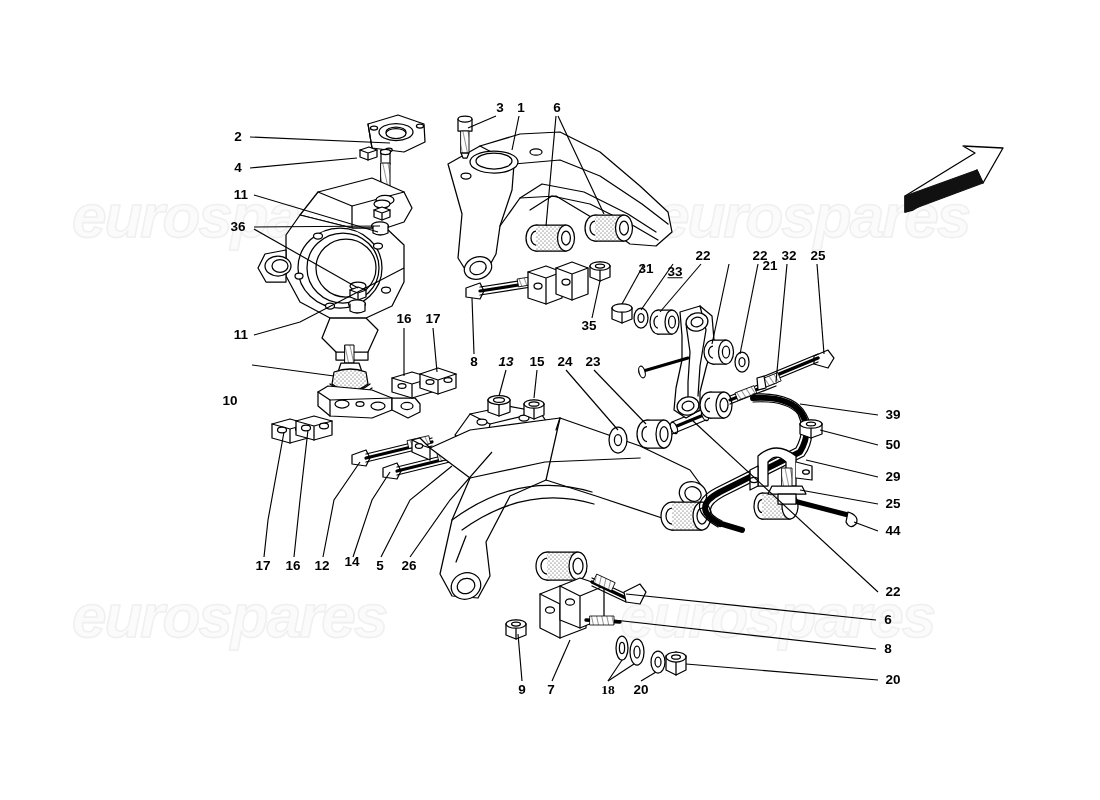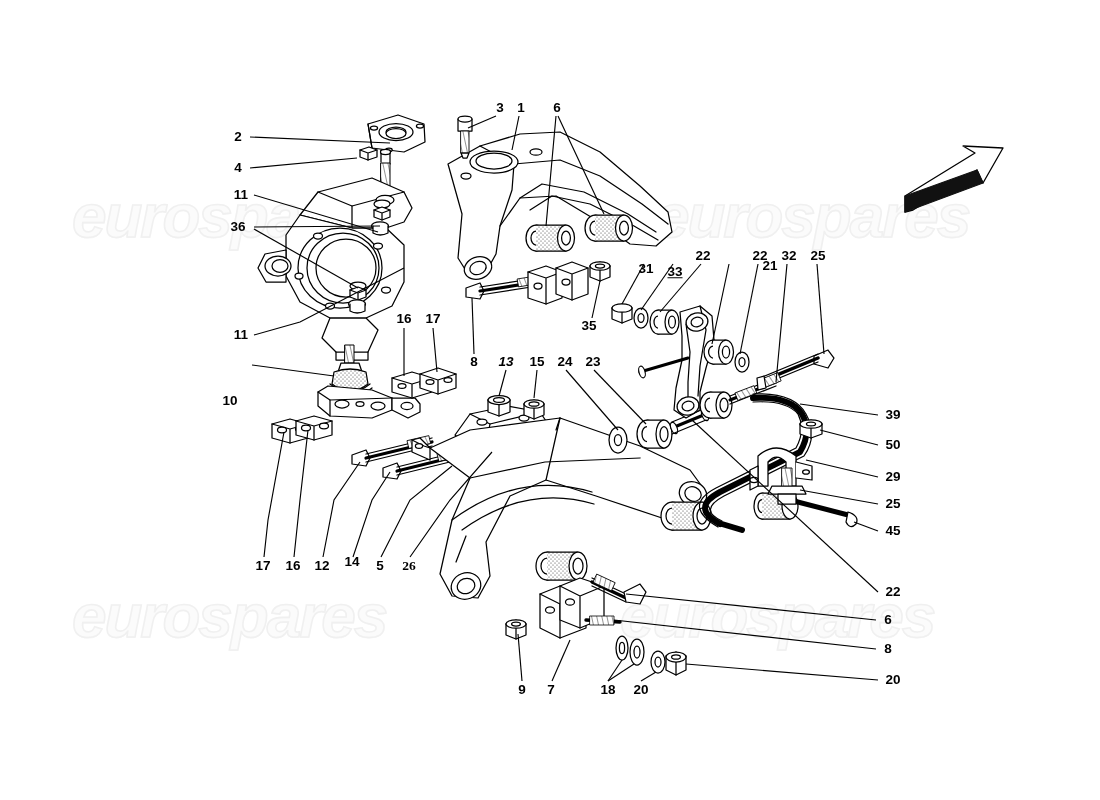--- a/index.html
+++ b/index.html
@@ -505,30 +505,30 @@
       <div class="lbl" style="left: 675px; top: 272px; text-decoration: underline;">33</div>
       <div class="lbl" style="left: 703px; top: 256px;">22</div>
       <div class="lbl" style="left: 770px; top: 256px; margin-top: 10px;">21</div>
       <div class="lbl" style="left: 760px; top: 256px;">22</div>
       <div class="lbl" style="left: 789px; top: 256px;">32</div>
       <div class="lbl" style="left: 818px; top: 256px;">25</div>
       <div class="lbl" style="left: 893px; top: 415px;">39</div>
       <div class="lbl" style="left: 893px; top: 445px;">50</div>
       <div class="lbl" style="left: 893px; top: 477px;">29</div>
       <div class="lbl" style="left: 893px; top: 504px;">25</div>
-      <div class="lbl" style="left: 893px; top: 531px;">45</div>
+      <div class="lbl" style="left: 893px; top: 531px;">44</div>
       <div class="lbl" style="left: 263px; top: 566px;">17</div>
       <div class="lbl" style="left: 293px; top: 566px;">16</div>
       <div class="lbl" style="left: 322px; top: 566px;">12</div>
       <div class="lbl" style="left: 352px; top: 562px;">14</div>
       <div class="lbl" style="left: 380px; top: 566px;">5</div>
-      <div class="lbl" style="left: 409px; top: 566px; font-family: Liberation Serif, serif;">26</div>
+      <div class="lbl" style="left: 409px; top: 566px;">26</div>
       <div class="lbl" style="left: 893px; top: 592px;">22</div>
       <div class="lbl" style="left: 888px; top: 620px;">6</div>
       <div class="lbl" style="left: 888px; top: 649px;">8</div>
       <div class="lbl" style="left: 893px; top: 680px;">20</div>
       <div class="lbl" style="left: 522px; top: 690px;">9</div>
       <div class="lbl" style="left: 551px; top: 690px;">7</div>
-      <div class="lbl" style="left: 608px; top: 690px;">18</div>
+      <div class="lbl" style="left: 608px; top: 690px; font-family: Liberation Serif, serif;">18</div>
       <div class="lbl" style="left: 641px; top: 690px;">20</div>
     </div>
 
 </div>
 
 </body></html>

